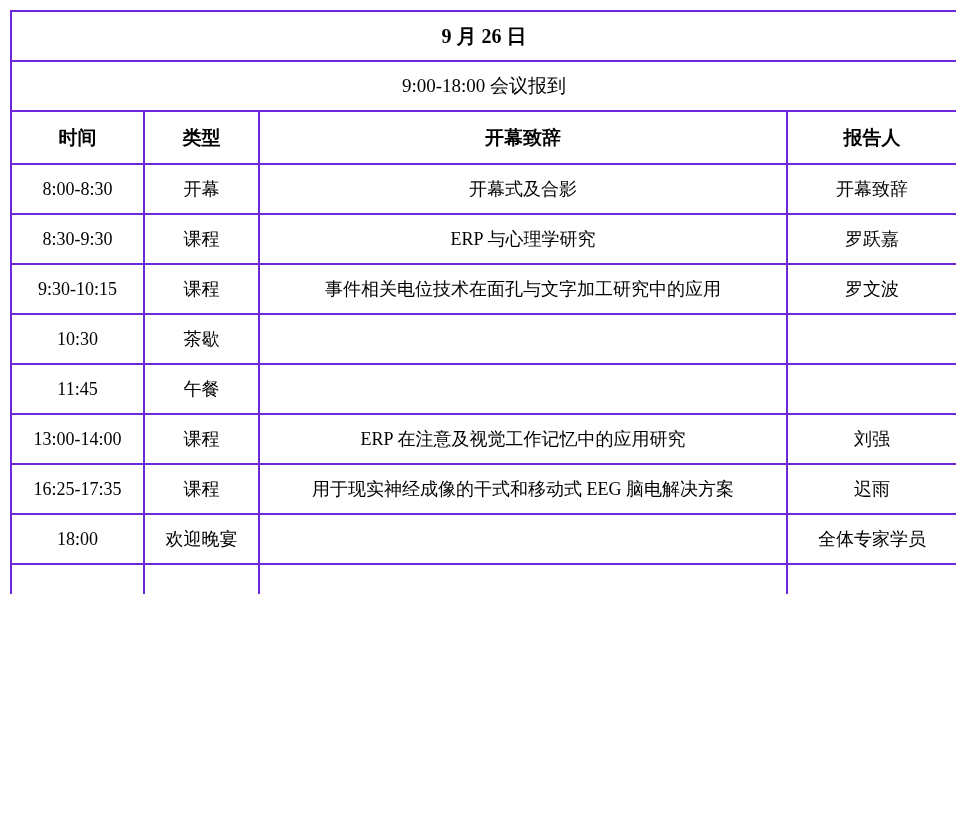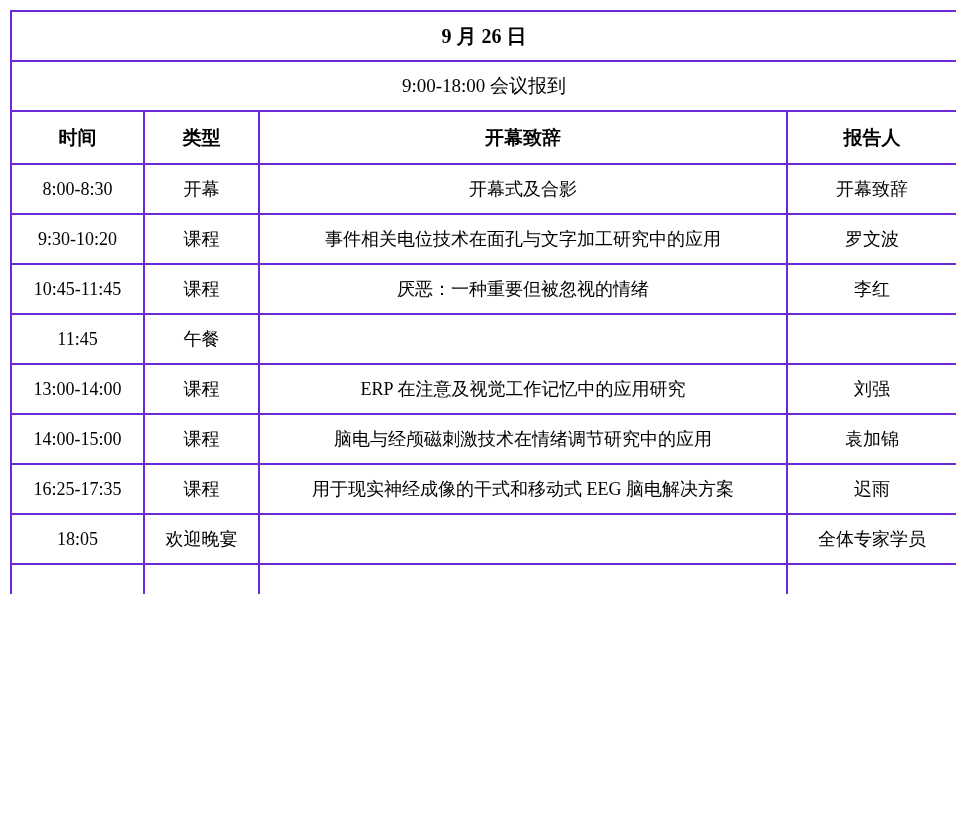--- a/index.html
+++ b/index.html
@@ -71,57 +71,57 @@
         <th>报告人</th>
       </tr>
 
       <tr class="data-row">
         <td>8:00-8:30</td>
         <td>开幕</td>
         <td>开幕式及合影</td>
         <td>开幕致辞</td>
       </tr>
       <tr class="data-row">
-        <td>9:30-10:20</td>
+        <td>8:30-9:30</td>
+        <td>课程</td>
+        <td>ERP 与心理学研究</td>
+        <td>罗跃嘉</td>
+      </tr>
+      <tr class="data-row">
+        <td>9:30-10:15</td>
         <td>课程</td>
         <td>事件相关电位技术在面孔与文字加工研究中的应用</td>
         <td>罗文波</td>
       </tr>
       <tr class="data-row">
-        <td>10:45-11:45</td>
-        <td>课程</td>
-        <td>厌恶：一种重要但被忽视的情绪</td>
-        <td>李红</td>
+        <td>10:30</td>
+        <td>茶歇</td>
+        <td></td>
+        <td></td>
       </tr>
       <tr class="data-row">
         <td>11:45</td>
         <td>午餐</td>
         <td></td>
         <td></td>
       </tr>
       <tr class="data-row">
         <td>13:00-14:00</td>
         <td>课程</td>
         <td>ERP 在注意及视觉工作记忆中的应用研究</td>
         <td>刘强</td>
       </tr>
       <tr class="data-row">
-        <td>14:00-15:00</td>
-        <td>课程</td>
-        <td>脑电与经颅磁刺激技术在情绪调节研究中的应用</td>
-        <td>袁加锦</td>
-      </tr>
-      <tr class="data-row">
         <td>16:25-17:35</td>
         <td>课程</td>
         <td>用于现实神经成像的干式和移动式 EEG 脑电解决方案</td>
         <td>迟雨</td>
       </tr>
       <tr class="data-row">
-        <td>18:05</td>
+        <td>18:00</td>
         <td>欢迎晚宴</td>
         <td></td>
         <td>全体专家学员</td>
       </tr>
 
       <tr class="stub-row">
         <td></td>
         <td></td>
         <td></td>
         <td></td>

